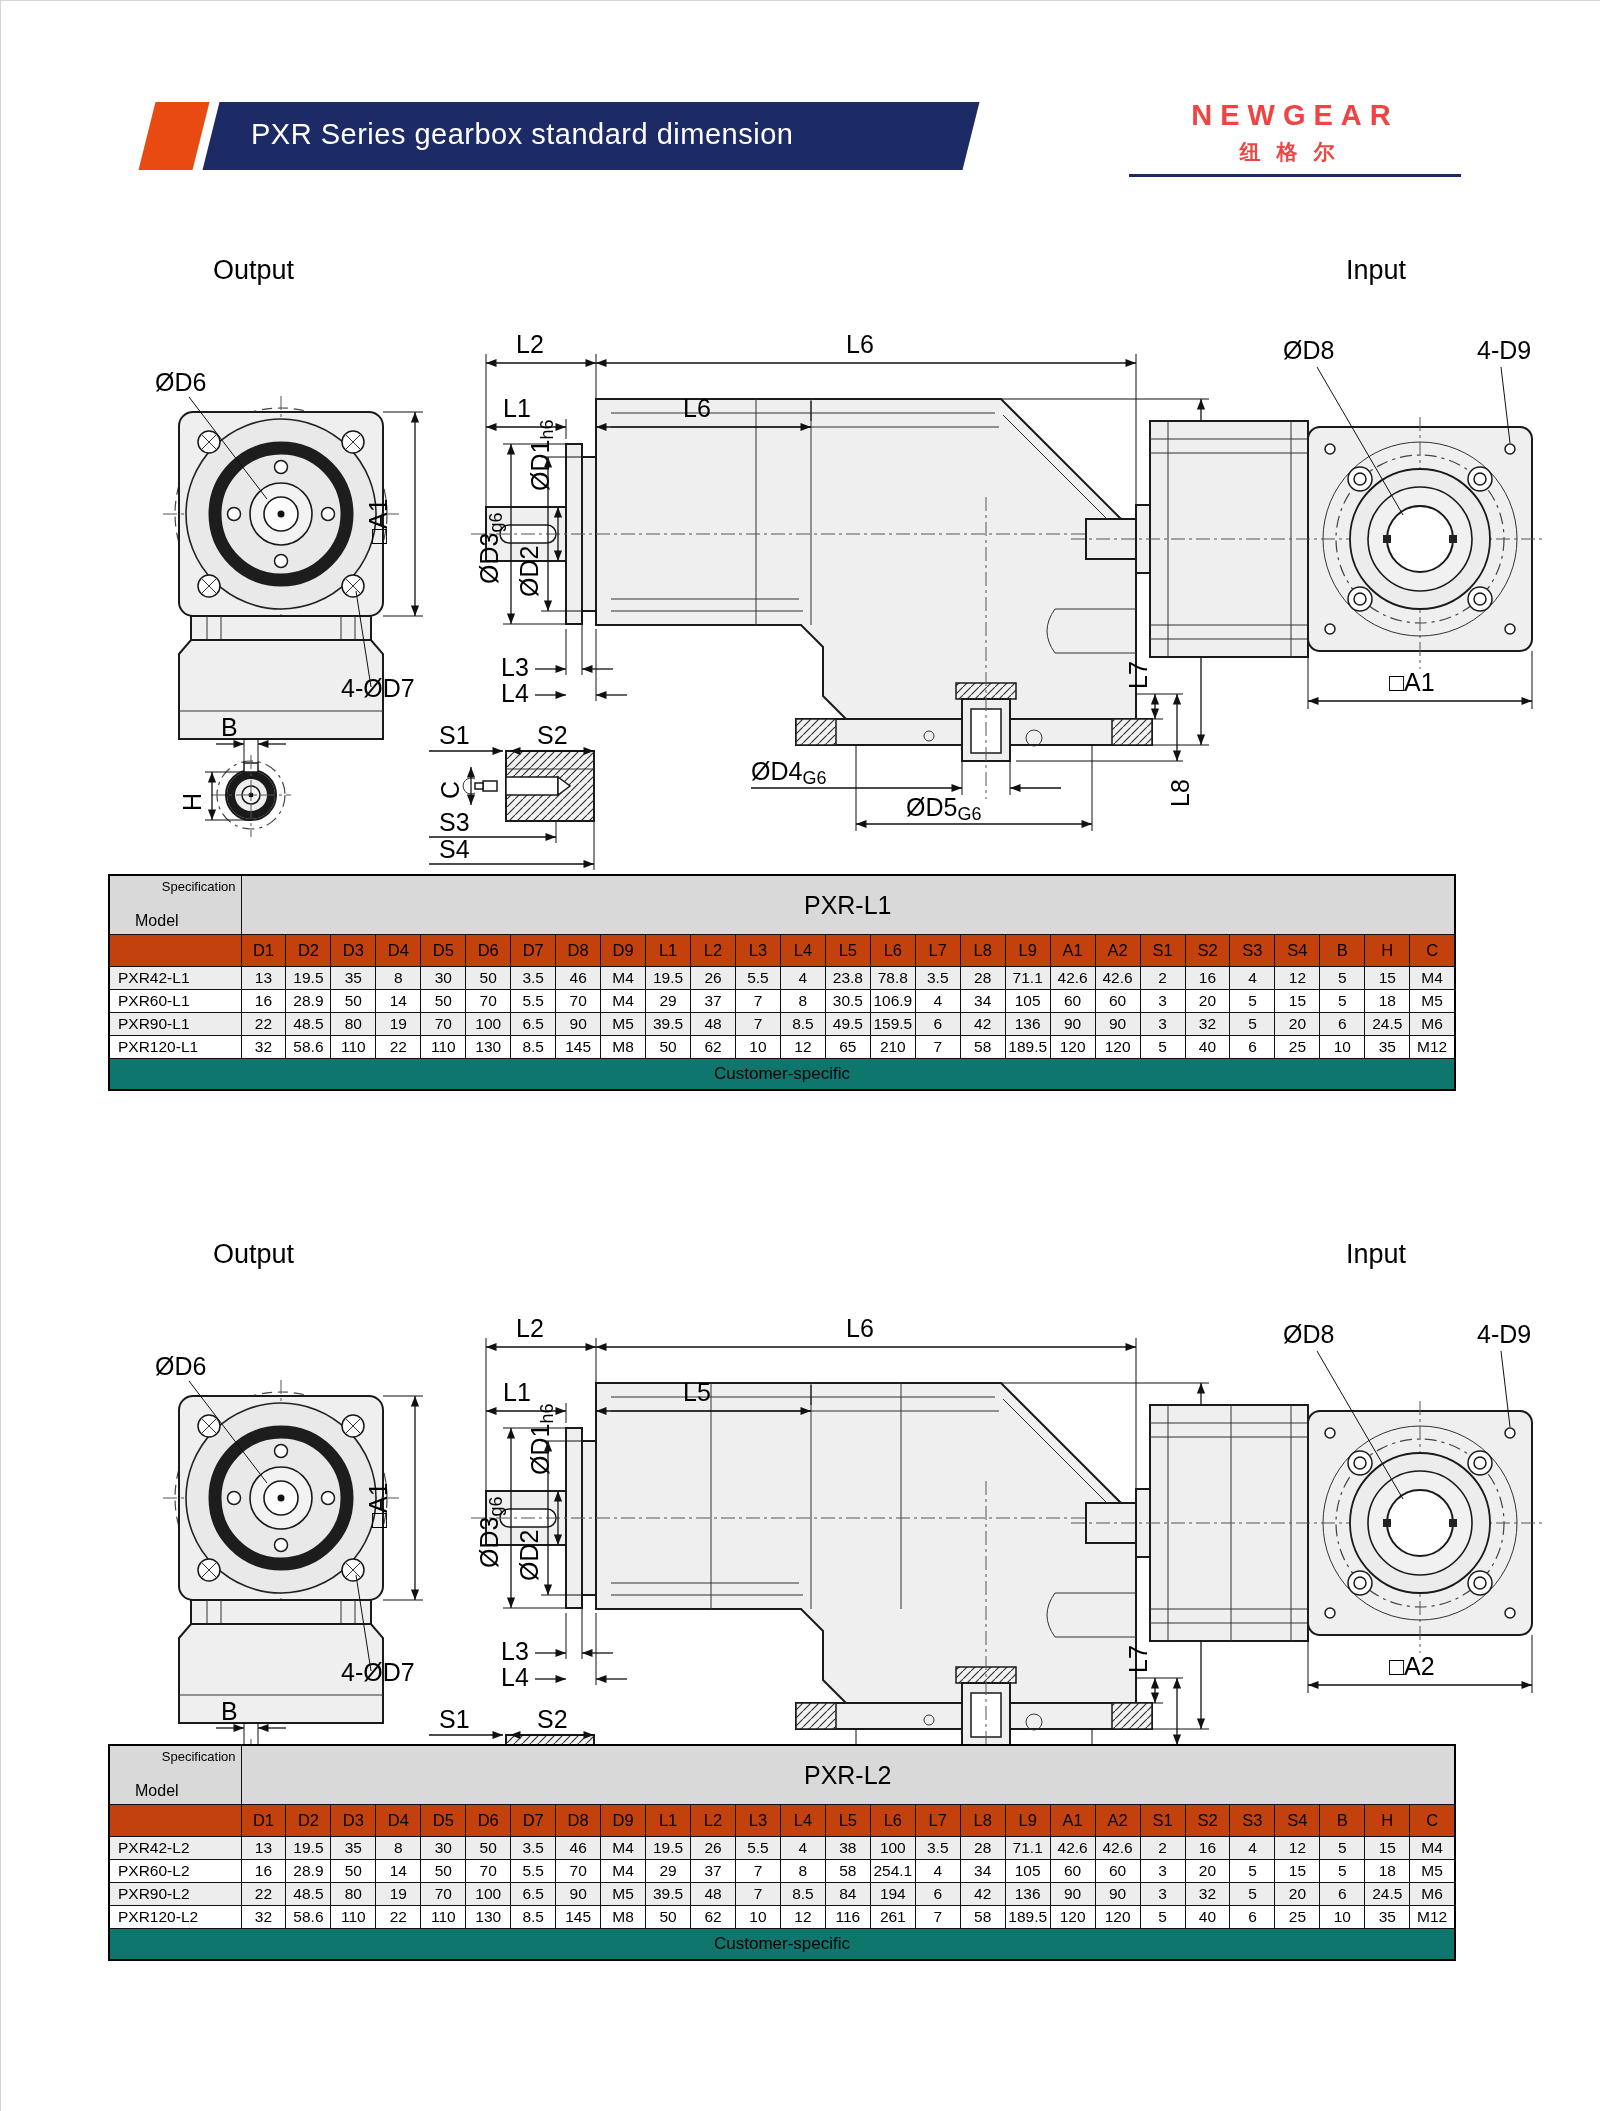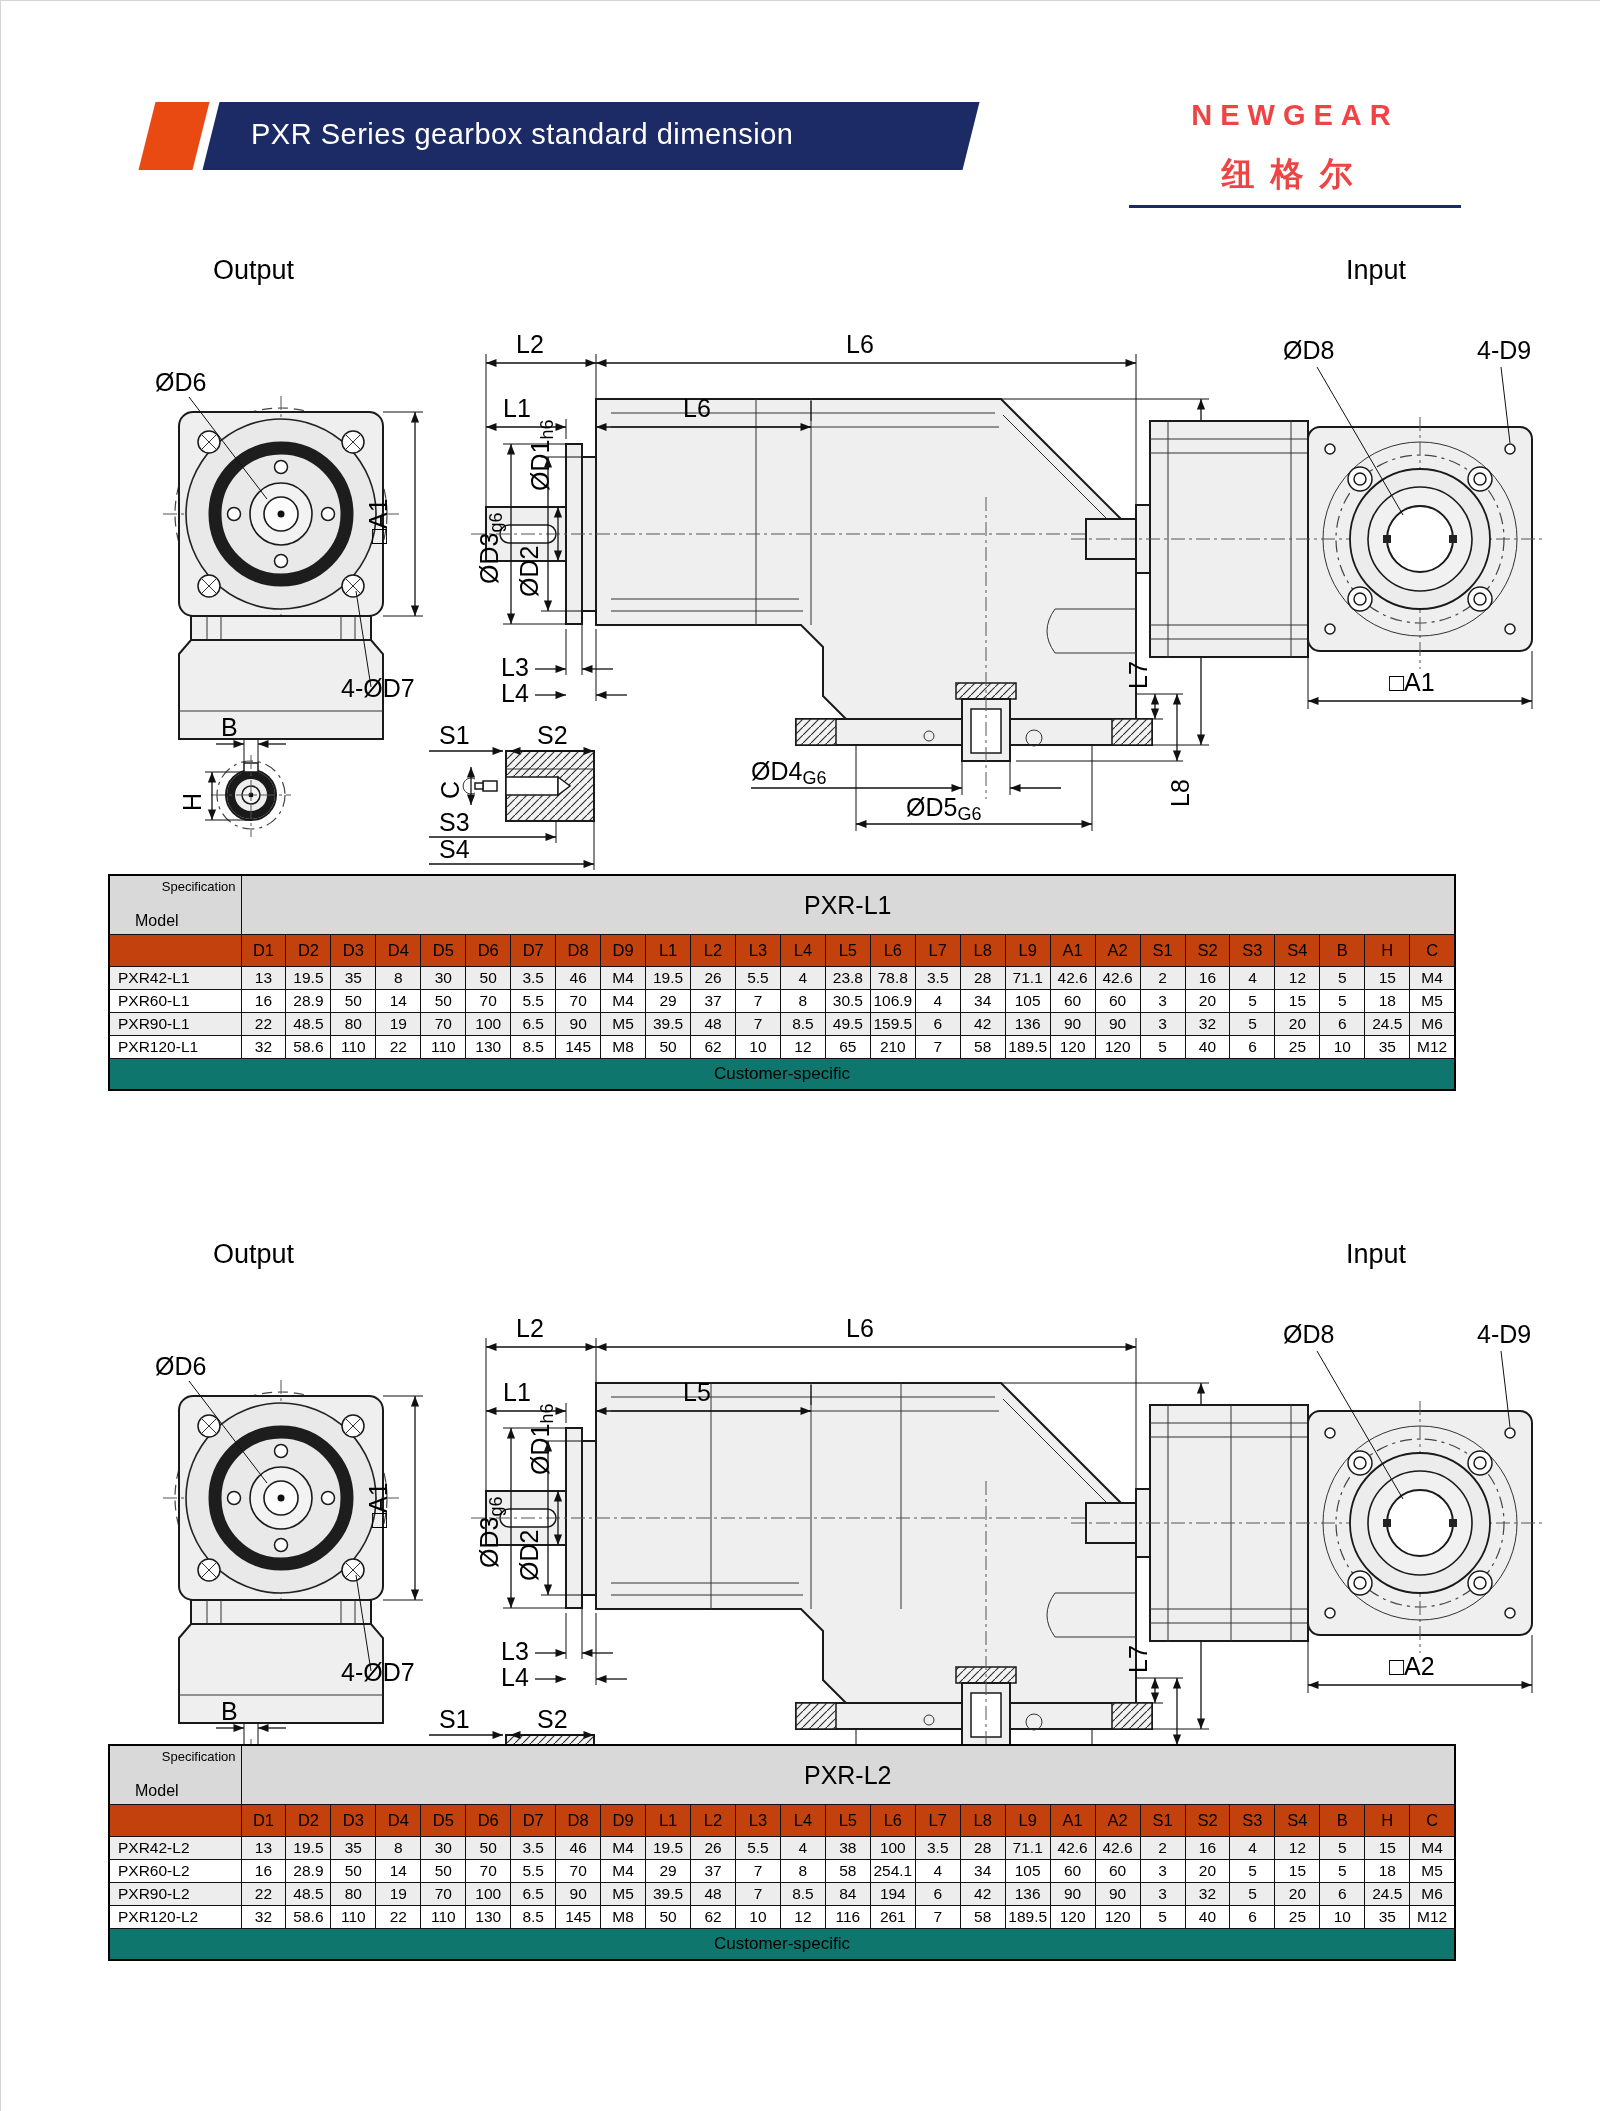--- a/index.html
+++ b/index.html
@@ -5,21 +5,21 @@
   html,body{margin:0;padding:0;background:#888;}
   .page{position:relative;width:1600px;height:2111px;background:#fff;border:1px solid #d5d5d5;
         font-family:"Liberation Sans",sans-serif;overflow:hidden;margin:0 auto;}
   
   .banner{position:absolute;top:101px;left:146px;height:76px;width:840px;}
   .banner .orange{position:absolute;left:0;top:0;width:54px;height:68px;background:#e94a12;transform:skewX(-14deg);}
   .banner .navy{position:absolute;left:64px;top:0;width:760px;height:68px;background:#1c2a66;transform:skewX(-14deg);}
   .banner .banner-title{position:absolute;left:104px;top:16px;font-size:29px;color:#fff;letter-spacing:0.5px;}
   .logo{position:absolute;top:98px;left:1128px;width:332px;text-align:center;color:#ef4444;}
   .logo-en{font-size:29px;font-weight:bold;letter-spacing:8px;}
-  .logo-cn{font-size:33px;font-weight:bold;letter-spacing:16px;margin-top:20px;}
+  .logo-cn{font-size:21px;font-weight:bold;letter-spacing:16px;margin-top:6px;}
   .logo-line{height:3px;background:#1c2a66;margin-top:8px;}
   
   .sec-svg{position:absolute;left:50px;width:1500px;height:640px;}
   .svg1{top:238px;} .svg2{top:1222px;}
   svg text{font-family:"Liberation Sans",sans-serif;fill:#000;}
   .lbl{font-size:25px;} .ttl{font-size:27px;} .sub{font-size:18px;}
   .fillb{fill:#efefef;stroke:#1a1a1a;stroke-width:2;}
   .fillc{fill:#e9e9e9;stroke:#222;stroke-width:1.6;}
   .thin{stroke:#333;stroke-width:1;fill:none;}
   .dim{stroke:#111;stroke-width:1.3;fill:none;}

